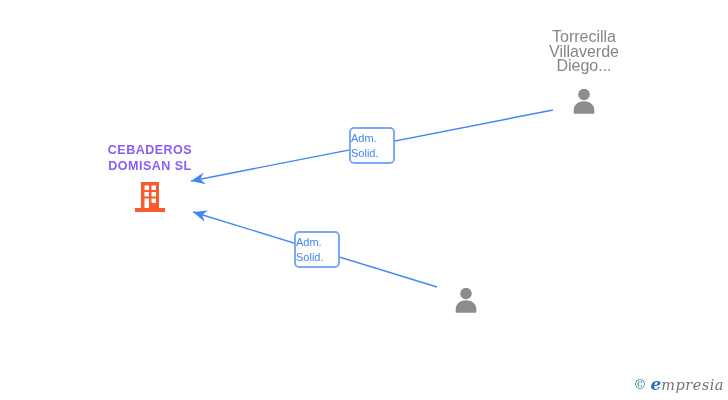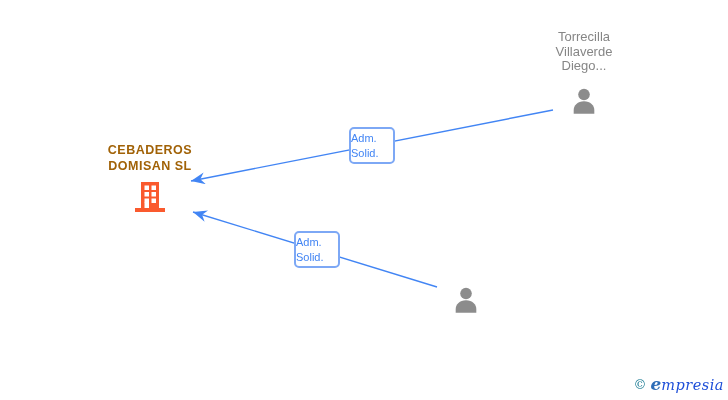--- a/index.html
+++ b/index.html
@@ -21,27 +21,27 @@
   .node {
     position: absolute;
     display: flex;
     flex-direction: column;
     align-items: center;
     text-align: center;
     cursor: pointer;
   }
   .node-label {
     color: #868686;
-    font-size: 13px;
+    font-size: 16px;
     line-height: 14.5px;
     text-align: center;
   }
   .company-node { left: 90px; top: 142px; width: 120px; }
   .company-node .node-label {
-    color: #a16207;
+    color: #8b5cf6;
     font-weight: bold;
     font-size: 12.5px;
     line-height: 16px;
     letter-spacing: 0.5px;
   }
   .company-node .node-icon { margin-top: 7px; }
   .person-node-top { left: 542px; top: 30px; width: 84px; }
   .person-node-top .node-icon { margin-top: 13px; }
   .person-node-bottom { left: 424px; top: 286px; width: 84px; }
   .person-node-bottom .node-label { margin-top: 8px; }
@@ -65,21 +65,21 @@
     position: absolute;
     right: 4px;
     bottom: 6px;
     font-family: "DejaVu Serif", serif;
     font-style: italic;
     white-space: nowrap;
     cursor: pointer;
   }
   .wm-copy { color: #1e7d95; font-size: 13px; font-style: normal; vertical-align: 1px; }
   .wm-e { color: #2e6db7; font-size: 17px; font-weight: bold; margin-left: 4px; }
-  .wm-rest { color: #1d4ed8; font-size: 14.5px; letter-spacing: 0.5px; }
+  .wm-rest { color: #737373; font-size: 14.5px; letter-spacing: 0.5px; }
 </style>
 </head>
 <body>
 
 <div class="stage">
 
   <svg class="edges-layer" width="728" height="400" viewBox="0 0 728 400" xmlns="http://www.w3.org/2000/svg">
     <defs>
       <marker id="arrowhead" viewBox="0 0 14 12" refX="14" refY="6" markerWidth="14" markerHeight="12" markerUnits="userSpaceOnUse" orient="auto">
         <path d="M14 6 L0 0 L4.5 6 L0 12 Z" fill="#4285f4"></path>

